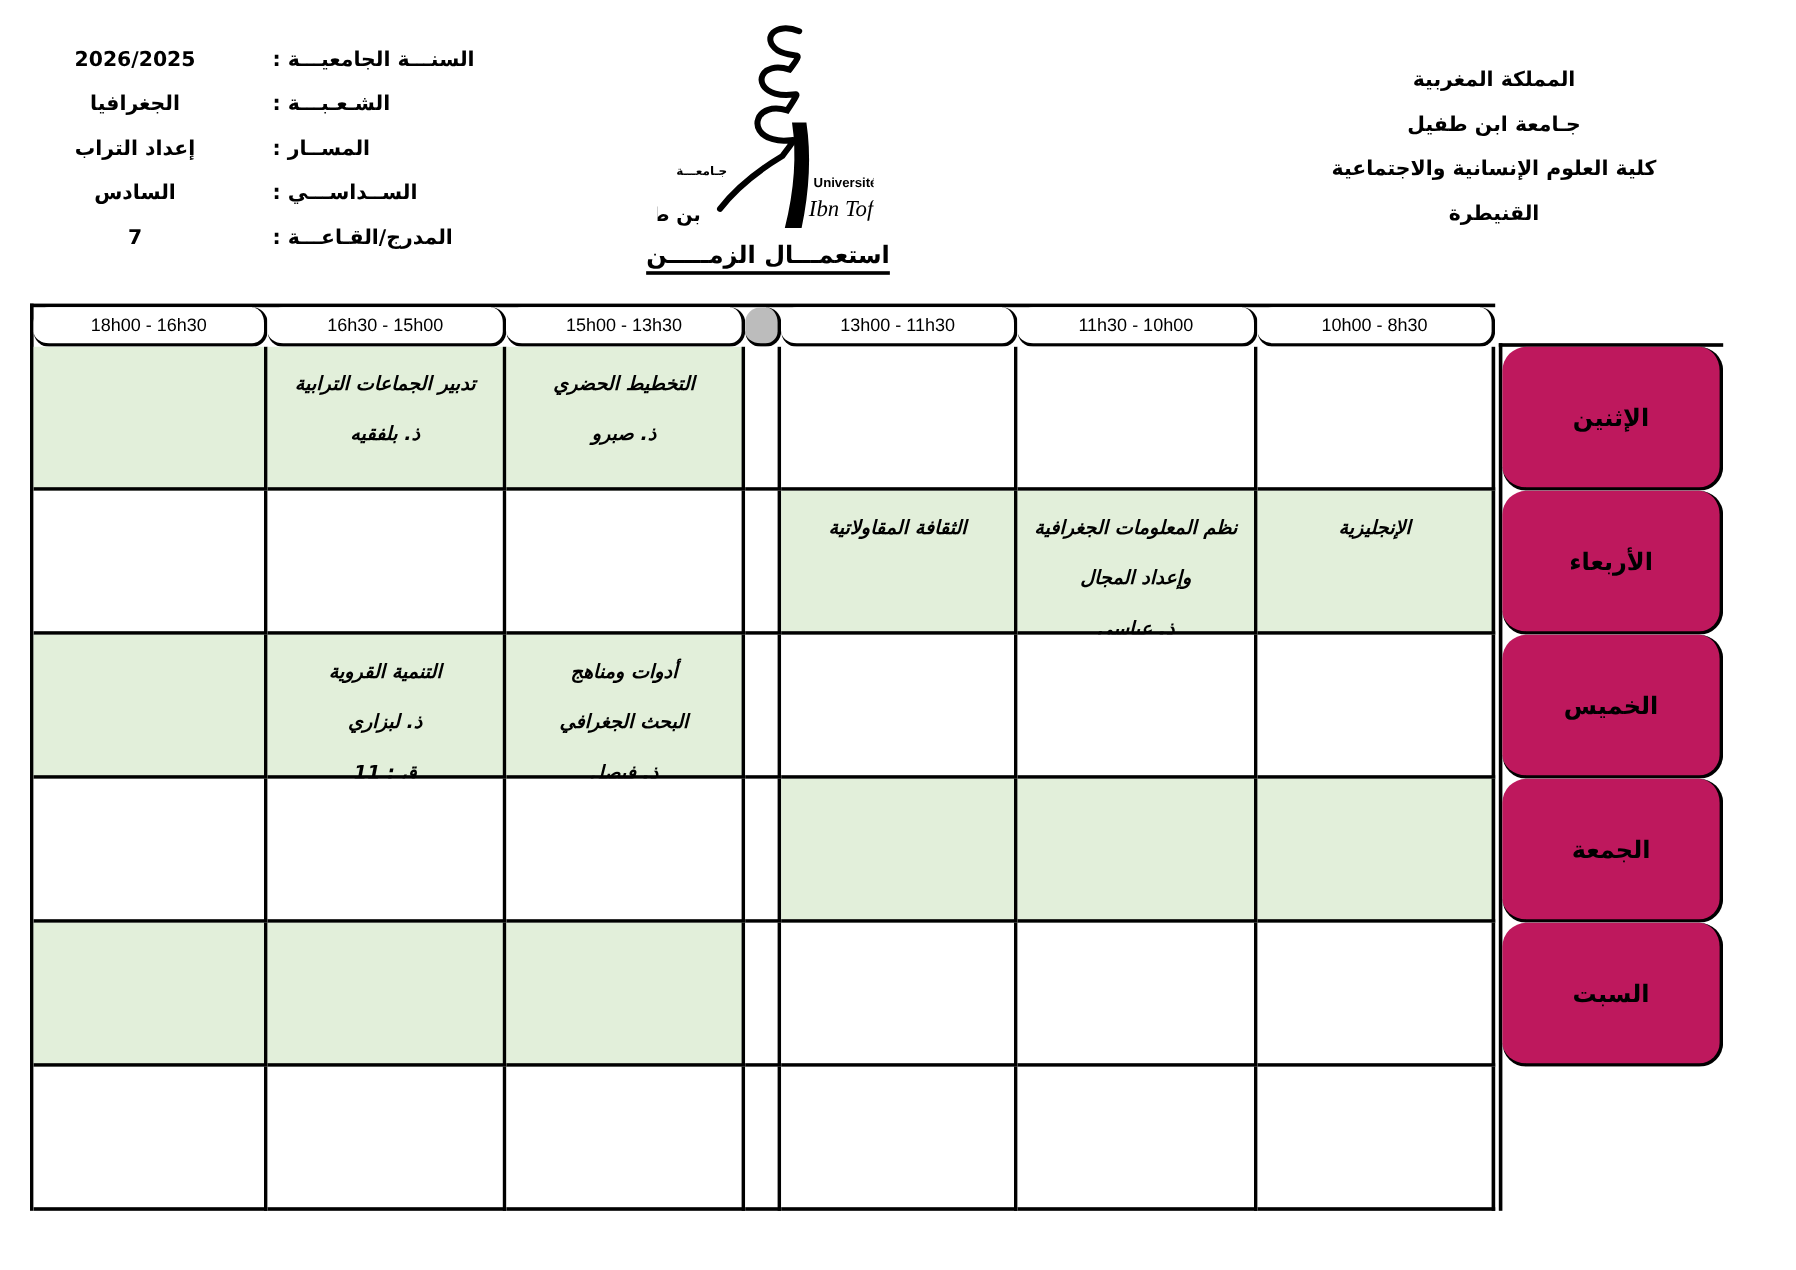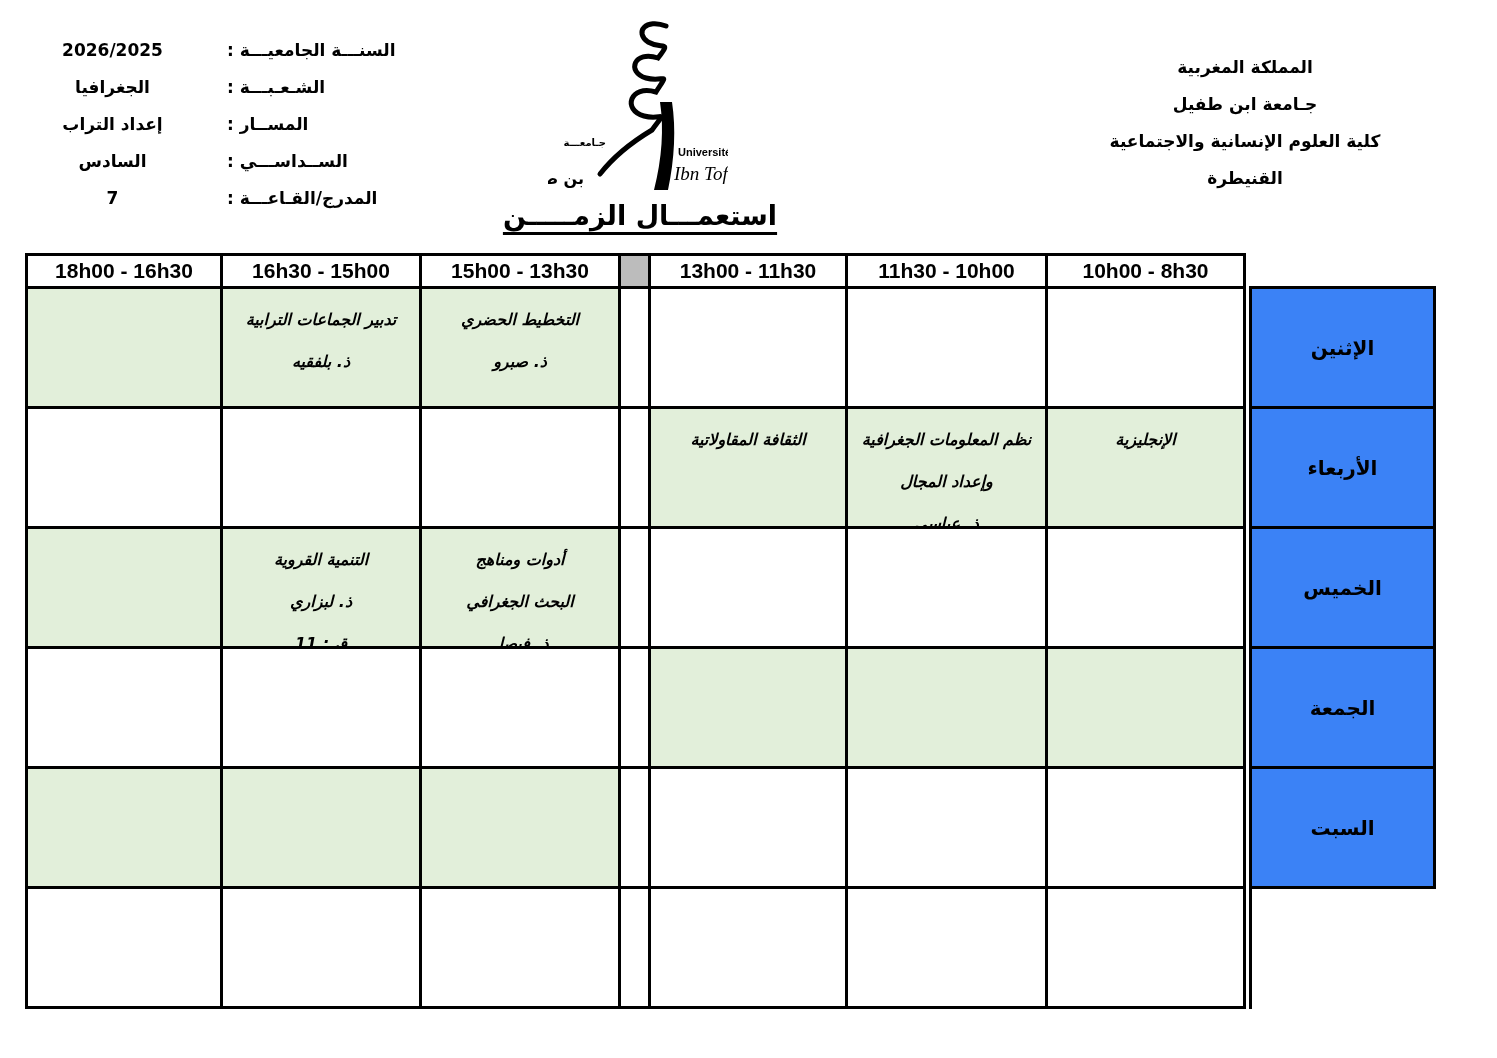--- a/index.html
+++ b/index.html
@@ -18,49 +18,49 @@
   .info { left:25px; top:32px; width:420px; font-weight:bold; font-size:17px; }
   .info-row { display:flex; height:37px; line-height:37px; }
   .info-value { width:175px; text-align:center; direction:rtl; }
   .info-label { margin-left:27px; direction:rtl; white-space:nowrap; }
 
   
   .logo { left:548px; top:18px; width:180px; height:180px; }
 
   
   .sheet-title { left:470px; top:200px; width:340px; text-align:center;
-                 direction:rtl; font-weight:bold; font-size:27px;
+                 direction:rtl; font-weight:bold; font-size:20px;
                  text-decoration:underline; text-decoration-thickness:3px;
                  text-underline-offset:7px; }
 
   
   .main-grid {
     left:25px; top:253px; display:grid;
     grid-template-columns:195px 199px 199px 30px 197px 200px 198px;
     grid-template-rows:33px repeat(6, 120px);
     border-top:3px solid #000; border-left:3px solid #000;
   }
   .main-grid > div { box-sizing:border-box; border-right:3px solid #000; border-bottom:3px solid #000; }
   .th { background:#fff; display:flex; align-items:center; justify-content:center;
-        font-family:"Liberation Sans", sans-serif; font-weight:bold; font-size:21px; direction:ltr; }
+        font-family:"Liberation Sans", sans-serif; font-weight:normal; font-size:15px; direction:ltr;border-radius:13px; }
   .sep { background:#bcbcbc; }
   .cell { background:#fff; padding-top:10px; text-align:center; direction:rtl;
           font-weight:bold; font-size:16px;font-style:italic; }
   .cell .line { display:block; line-height:42px; }
   .green { background:#e2efda; }
 
   
   .days-grid {
     left:1249px; top:286px; display:grid;
     grid-template-columns:184px; grid-template-rows:repeat(6, 120px);
     border-top:3px solid #000; border-left:3px solid #000;
   }
   .days-grid > div { box-sizing:border-box; border-right:3px solid #000; border-bottom:3px solid #000;
     display:flex; align-items:center; justify-content:center;
-    font-weight:bold; font-size:20px; direction:rtl; background:#3b82f6; }
+    font-weight:bold; font-size:20px; direction:rtl; background:#be185d;border-radius:20px; }
 </style>
 </head>
 <body>
 
 <div class="abs kingdom">
   <p>المملكة المغربية</p>
   <p>جـامعة ابن طفيل</p>
   <p>كلية العلوم الإنسانية والاجتماعية</p>
   <p>القنيطرة</p>
 </div>

